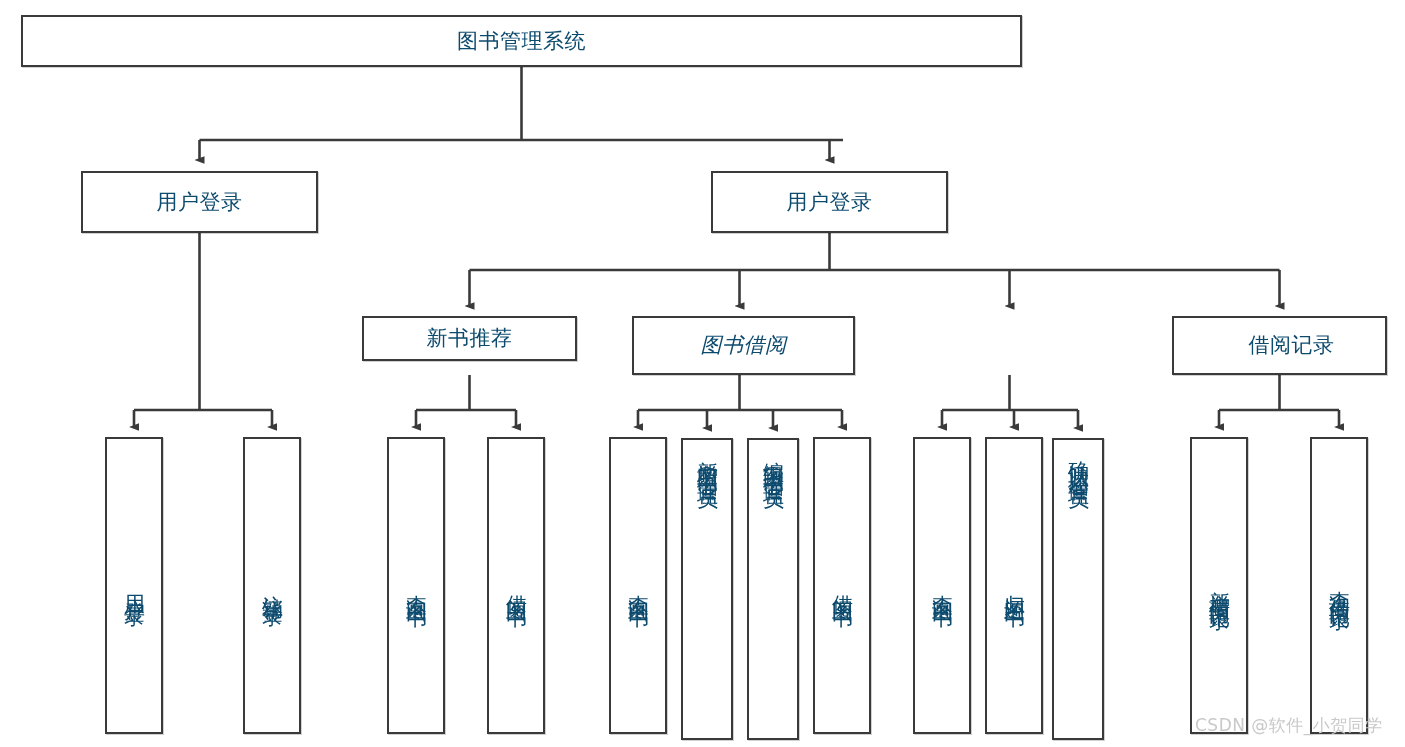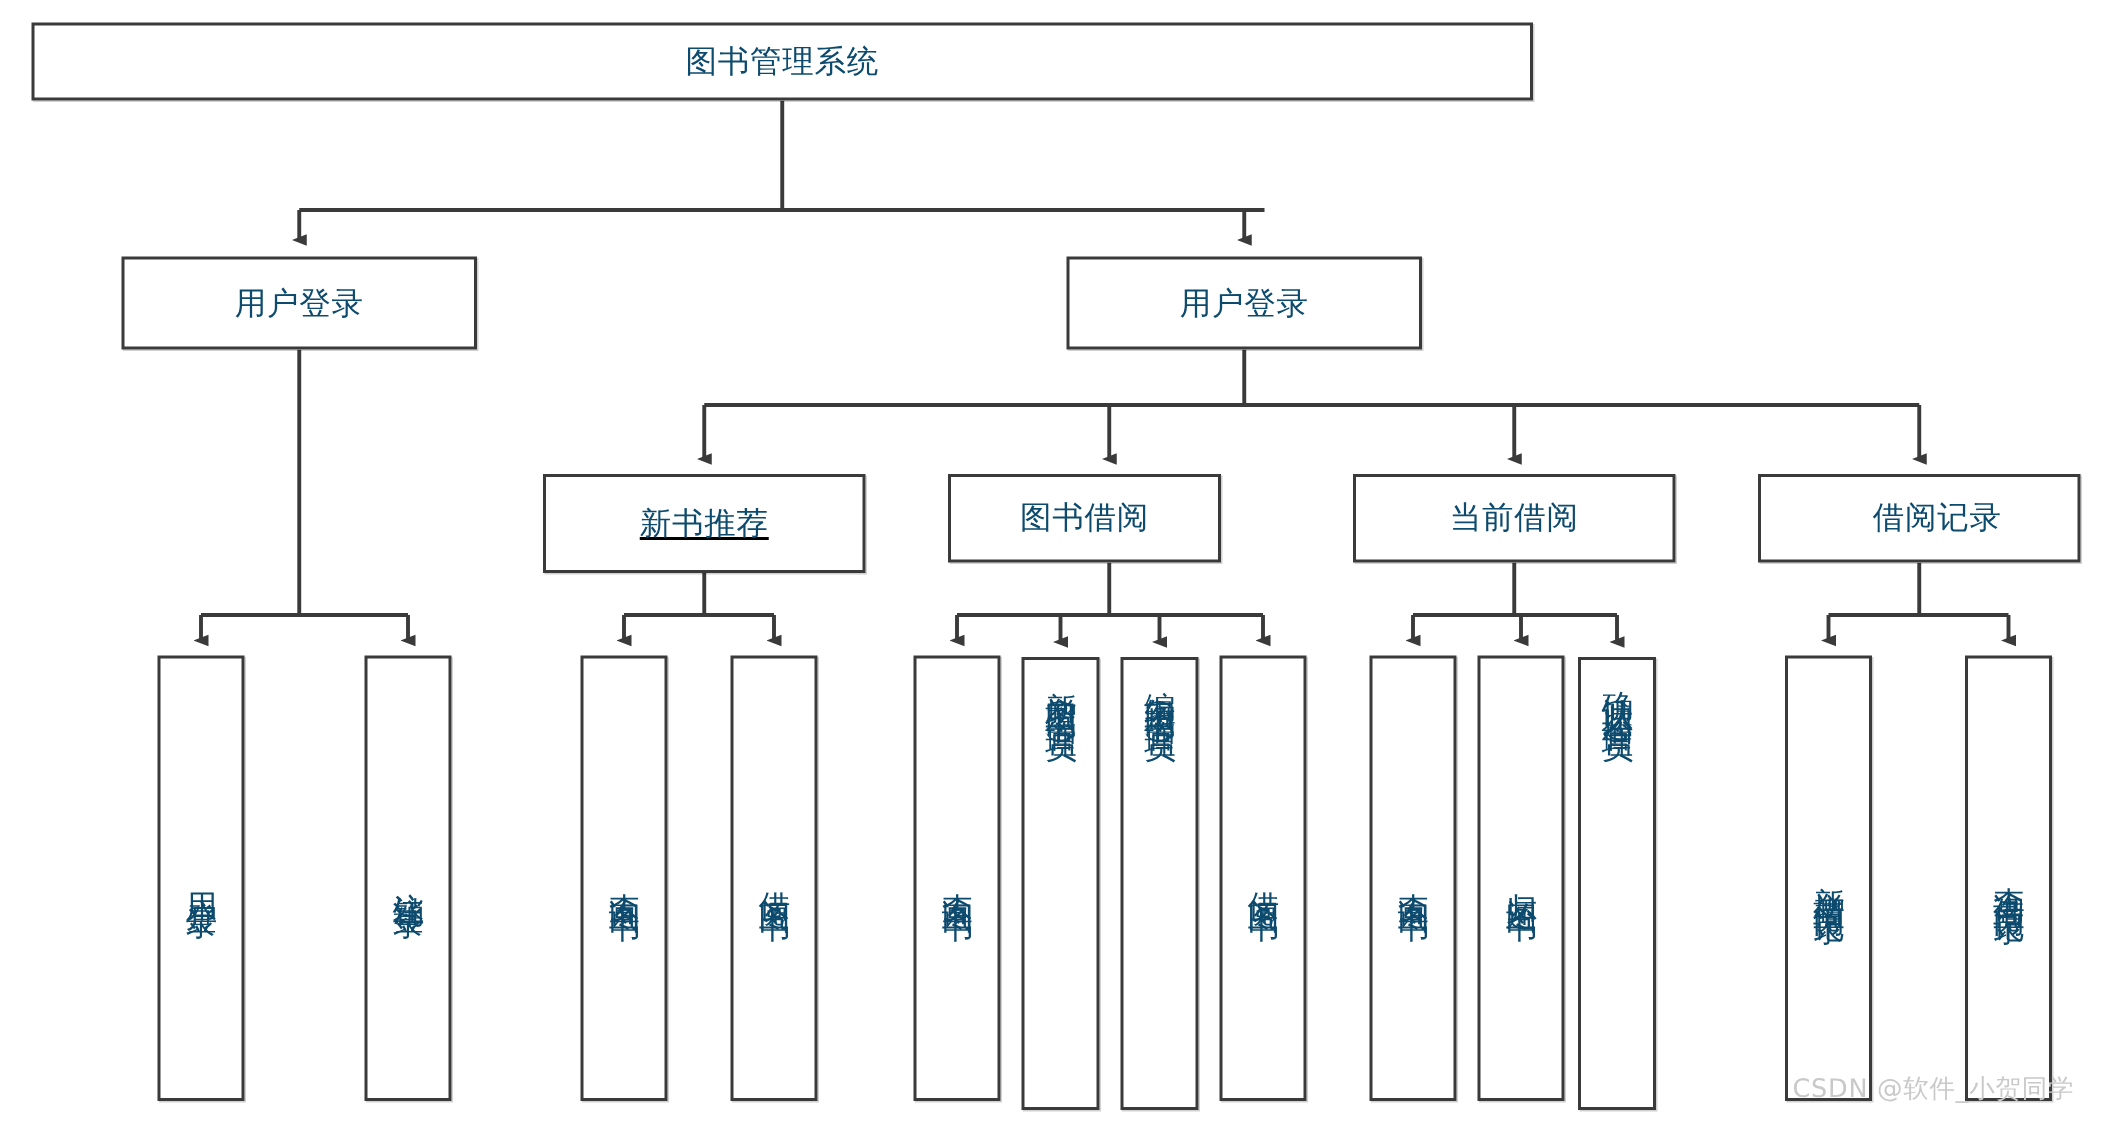--- a/index.html
+++ b/index.html
@@ -129,28 +129,25 @@
     <span class="node-label">图书管理系统</span>
   </div>
 
   <div class="node horizontal" style="left: 81px; top: 171px; width: 237px; height: 62px;">
     <span class="node-label">用户登录</span>
   </div>
   <div class="node horizontal" style="left: 711px; top: 171px; width: 237px; height: 62px;">
     <span class="node-label">用户登录</span>
   </div>
 
-  <div class="node horizontal" style="left: 362px; top: 316px; width: 215px; height: 66px; text-decoration: underline;">
+  <div class="node horizontal" style="left: 362px; top: 316px; width: 215px; height: 45px;">
     <span class="node-label">新书推荐</span>
   </div>
-  <div class="node horizontal" style="left: 632px; top: 316px; width: 182px; height: 59px;">
+  <div class="node horizontal" style="left: 632px; top: 316px; width: 223px; height: 59px; font-style: italic;">
     <span class="node-label">图书借阅</span>
-  </div>
-  <div class="node horizontal" style="left: 902px; top: 316px; width: 215px; height: 59px;">
-    <span class="node-label">当前借阅</span>
   </div>
   <div class="node horizontal" style="left: 1172px; top: 316px; width: 215px; height: 59px; padding-left: 24px;">
     <span class="node-label">借阅记录</span>
   </div>
 
   <div class="node vertical align-mid" style="left: 105px; top: 437px; width: 58px; height: 297px;">
     <span class="node-label">用户登录</span>
   </div>
   <div class="node vertical align-mid" style="left: 243px; top: 437px; width: 58px; height: 297px;">
     <span class="node-label">注销登录</span>

